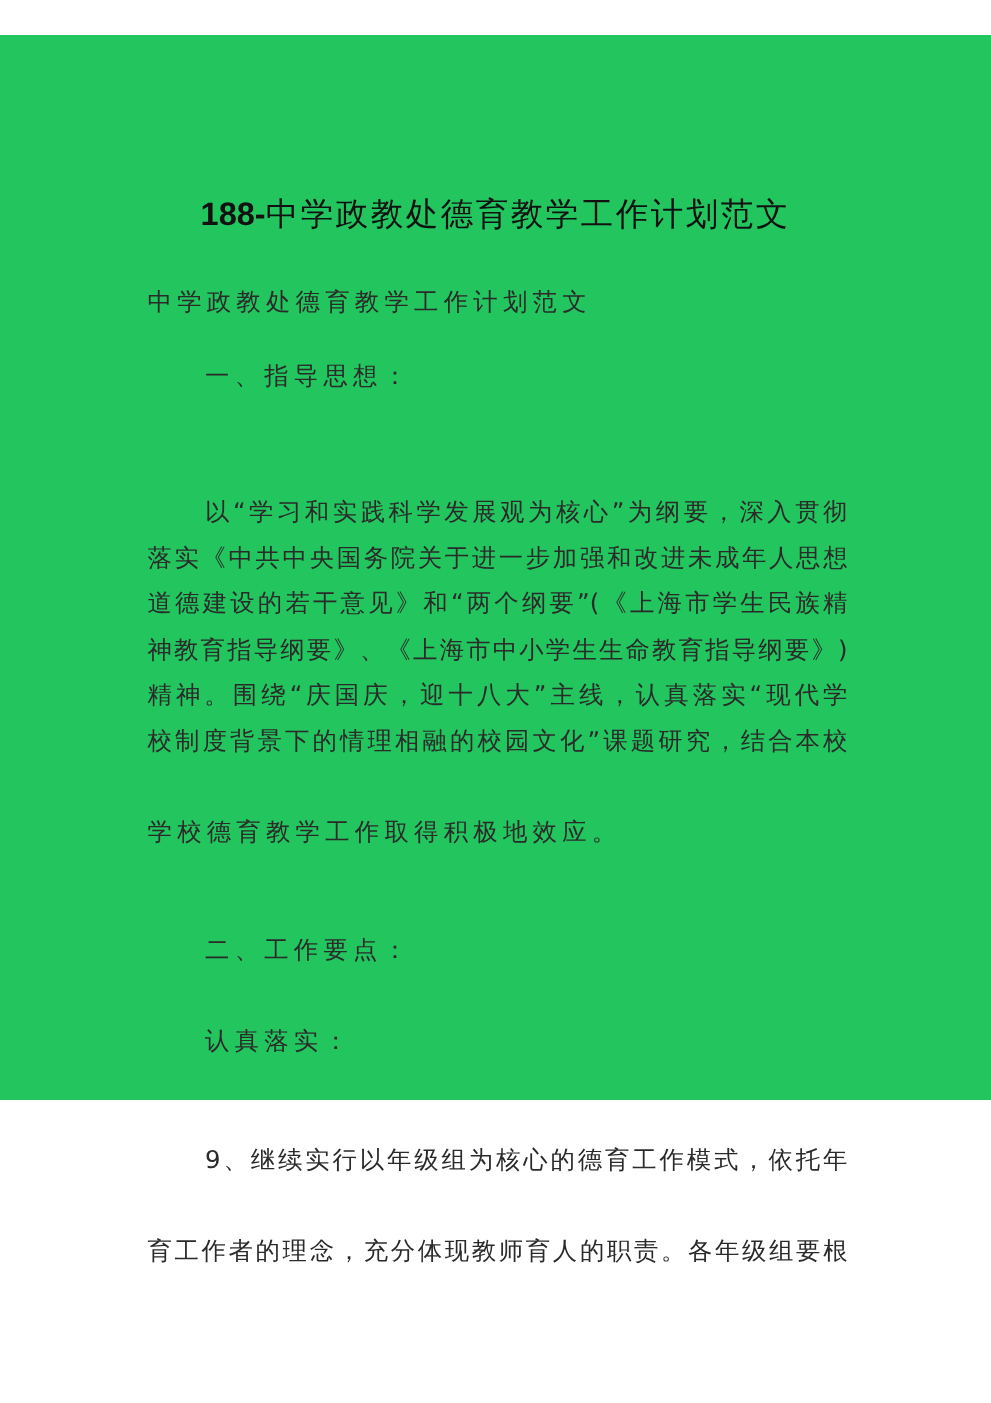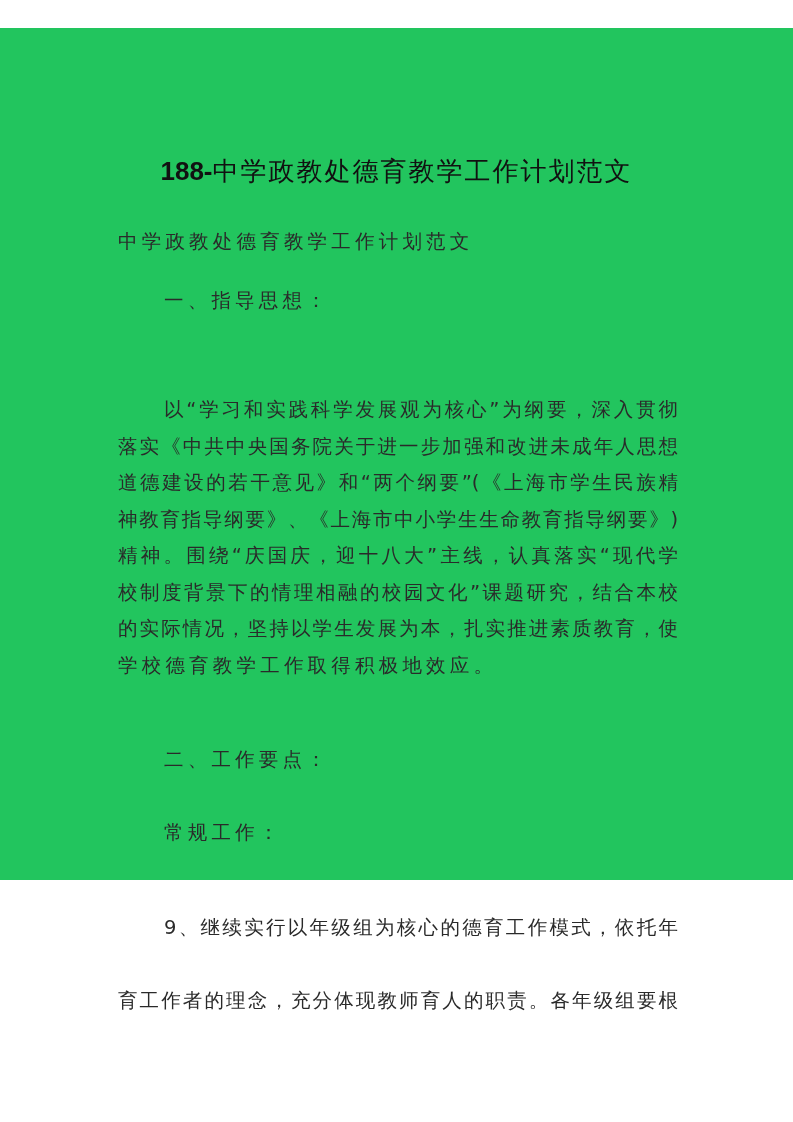--- a/index.html
+++ b/index.html
@@ -26,23 +26,22 @@
   <div class="line" style="top:201px;">中学政教处德育教学工作计划范文</div>
 
   <div class="line indent" style="top:260px;">一、指导思想：</div>
 
   <div class="line indent justify" style="top:369px;">以“学习和实践科学发展观为核心”为纲要，深入贯彻</div>
   <div class="line justify" style="top:406px;">落实《中共中央国务院关于进一步加强和改进未成年人思想</div>
   <div class="line justify" style="top:442px;">道德建设的若干意见》和“两个纲要”(《上海市学生民族精</div>
   <div class="line justify" style="top:479px;">神教育指导纲要》、《上海市中小学生生命教育指导纲要》)</div>
   <div class="line justify" style="top:515px;">精神。围绕“庆国庆，迎十八大”主线，认真落实“现代学</div>
   <div class="line justify" style="top:552px;">校制度背景下的情理相融的校园文化”课题研究，结合本校</div>
-  <div class="line justify" style="top:588px;">的实际情况，坚持以学生发展为本，扎实推进素质教育，使</div>
   <div class="line" style="top:625px;">学校德育教学工作取得积极地效应。</div>
 
   <div class="line indent" style="top:719px;">二、工作要点：</div>
 
-  <div class="line indent" style="top:792px;">常规工作：</div>
+  <div class="line indent" style="top:792px;">认真落实：</div>
 
   <div class="line indent justify" style="top:887px;">9、继续实行以年级组为核心的德育工作模式，依托年</div>
   <div class="line justify" style="top:960px;">育工作者的理念，充分体现教师育人的职责。各年级组要根</div>
 
 </div>
 
 </body></html>

